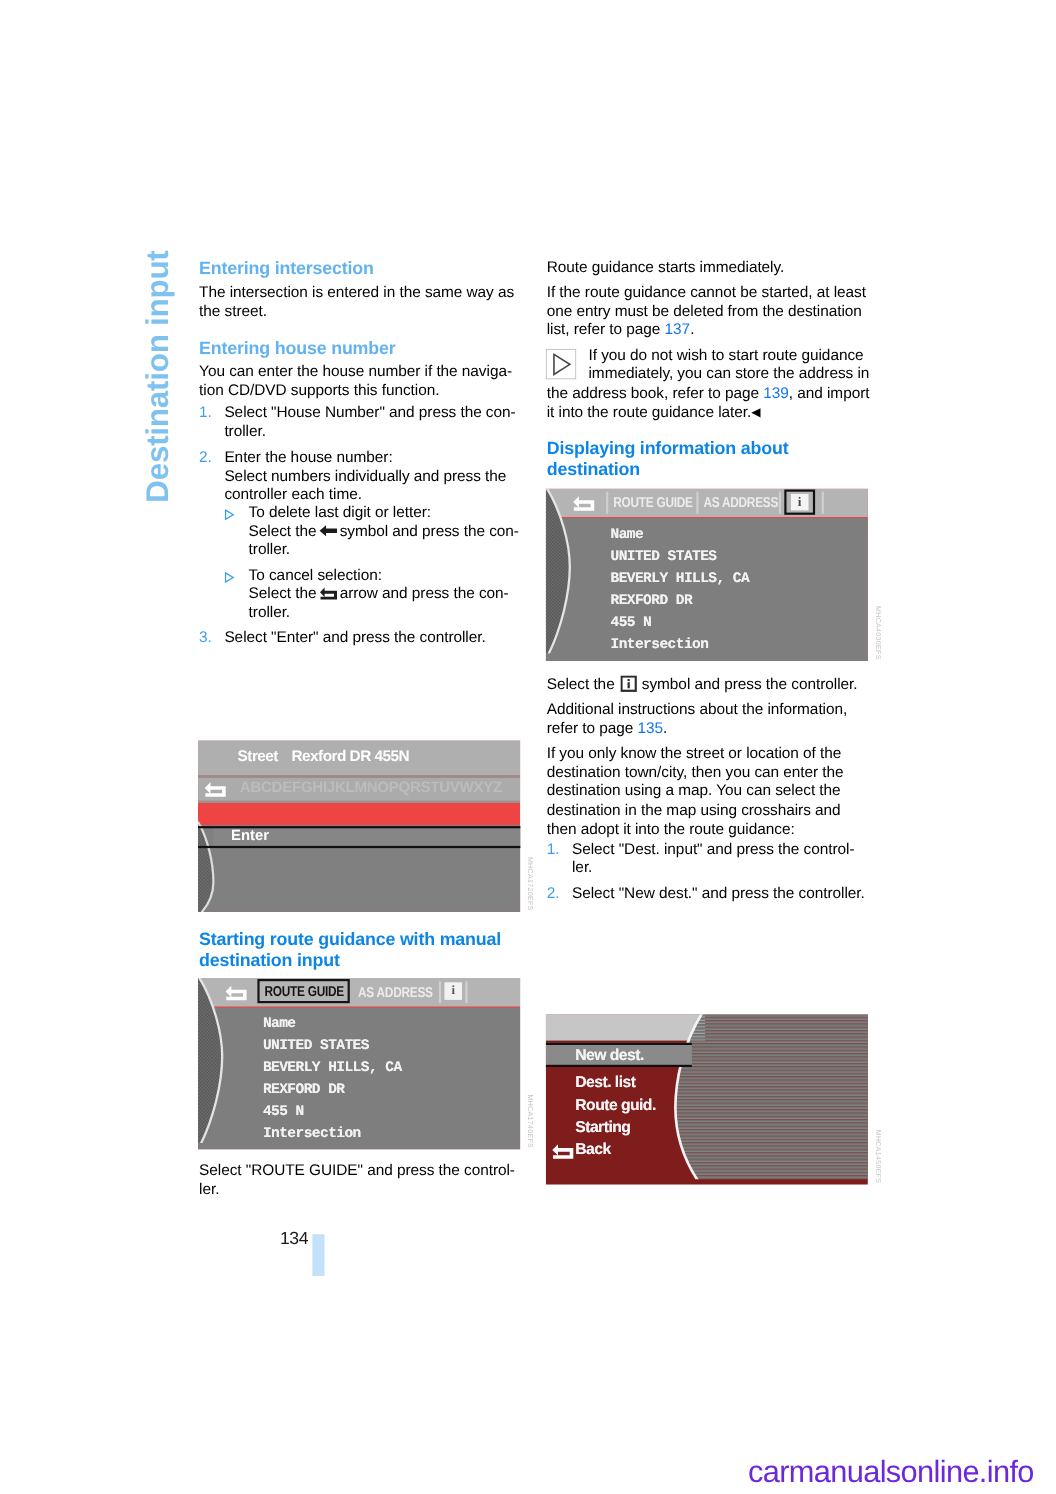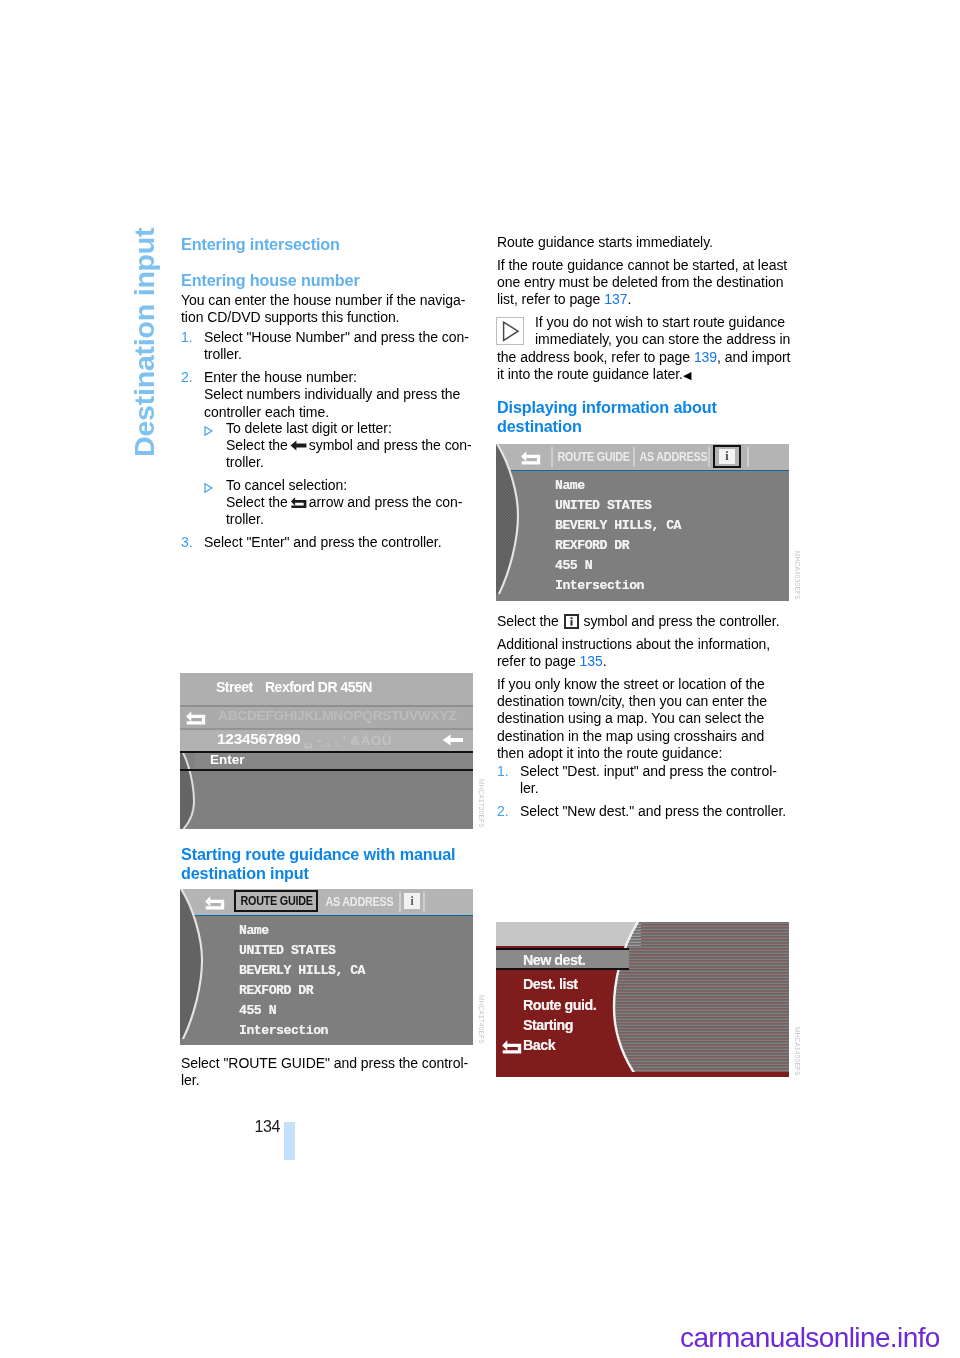--- a/index.html
+++ b/index.html
@@ -84,21 +84,21 @@
       letter-spacing:-0.5px;white-space:nowrap;
       text-shadow:0 0 0.6px rgba(255,255,255,.7);font-family:Liberation Mono, monospace;}
 
   
   .dm-item{position:absolute;left:14px;font-size:14.3px;font-weight:bold;color:#f4f4f4;
       letter-spacing:-0.5px;white-space:nowrap;
       text-shadow:0 0 0.6px rgba(255,255,255,.7);}
 
   
   .idrive{position:absolute;left:0;top:0;width:100%;height:100%;
-     background:#0369a1;font-family:"Liberation Sans",sans-serif;}
+     background:#ef4444;font-family:"Liberation Sans",sans-serif;}
   .idrive-txt{color:#fff;font-weight:bold;}
 
   
   .kb-row{position:absolute;left:0;width:100%;}
   .kb-r1{top:0;height:32px;background:#afafaf;}
   .kb-r1sep{position:absolute;left:0;top:32px;width:100%;height:1.5px;background:#8f8f8f;}
   .kb-r2{top:33.5px;height:21px;background:#ababab;}
   .kb-r2sep{position:absolute;left:0;top:54.5px;width:100%;height:2px;background:#949494;}
   .kb-r3{top:56.5px;height:21px;background:#b2b2b2;}
   .kb-body{top:77px;height:79px;background:#808080;}
@@ -115,20 +115,21 @@
 
 <div class="page">
 
   <div class="chapter-tab">
     <div class="chapter-tab-text">Destination input</div>
   </div>
 
   <div class="col col-left">
 
     <h3 class="h-sub">Entering intersection</h3>
+    <p class="body" style="margin-top:3px">The intersection is entered in the same way as the street.</p>
 
     <h3 class="h-sub" style="margin-top:17px">Entering house number</h3>
     <p class="body">You can enter the house number if the naviga-<br>tion CD/DVD supports this function.</p>
 
     <div class="ol" style="margin-top:-3px">
       <div class="li">
         <span class="num">1.</span>
         <span>Select "House Number" and press the con-<br>troller.</span>
       </div>
       <div class="li">
@@ -203,29 +204,20 @@
       <div class="kb-row kb-r2">
         <span style="position:absolute;left:5px;top:3px;">
           <svg width="21" height="15" viewBox="0 0 21 15">
             <path d="M6.3 1.2 L6.3 4.7 L20.2 4.7 L20.2 14.4 L1.7 14.4 L1.7 11.2 L16.9 11.2 L16.9 8.0 L6.3 8.0 L6.3 11.5 L1.1 6.4 Z" fill="#ffffff"></path>
           </svg>
         </span>
         <span style="position:absolute;left:38px;top:1px;font-size:13.7px;color:#bcbcbc;font-weight:bold;letter-spacing:-0.25px;">ABCDEFGHIJKLMNOPQRSTUVWXYZ</span>
       </div>
       <div class="kb-r2sep"></div>
 
-      <div class="kb-row kb-r3">
-        <span style="position:absolute;left:37px;top:0px;font-size:15.5px;letter-spacing:-0.3px;" class="idrive-txt">1234567890</span>
-        <span style="position:absolute;left:124px;top:2px;font-size:13.5px;color:#c2c2c2;font-weight:bold;letter-spacing:0.4px;">␣ - , . ' &amp;ÄÖÜ</span>
-        <span style="position:absolute;right:9px;top:3px;">
-          <svg width="22" height="14" viewBox="0 0 22 14">
-            <path d="M0.8 7 L8.5 1.6 L8.5 5 L21 5 L21 9 L8.5 9 L8.5 12.4 Z" fill="#ffffff"></path>
-          </svg>
-        </span>
-      </div>
 
       <div style="position:absolute;left:14px;top:77.5px;width:280px;height:20px;background:#868686;">
         <span style="position:absolute;left:16px;top:1px;font-size:13.5px;" class="idrive-txt">Enter</span>
       </div>
       <div style="position:absolute;left:0;top:77.5px;width:294px;height:0;border-top:2px solid #111;"></div>
       <div style="position:absolute;left:0;top:95.5px;width:294px;height:0;border-top:2px solid #111;"></div>
     </div>
     </div>
     <div class="shot-code" style="right:-12px;bottom:1px;">MHCA1720EFS</div>
   </div>

